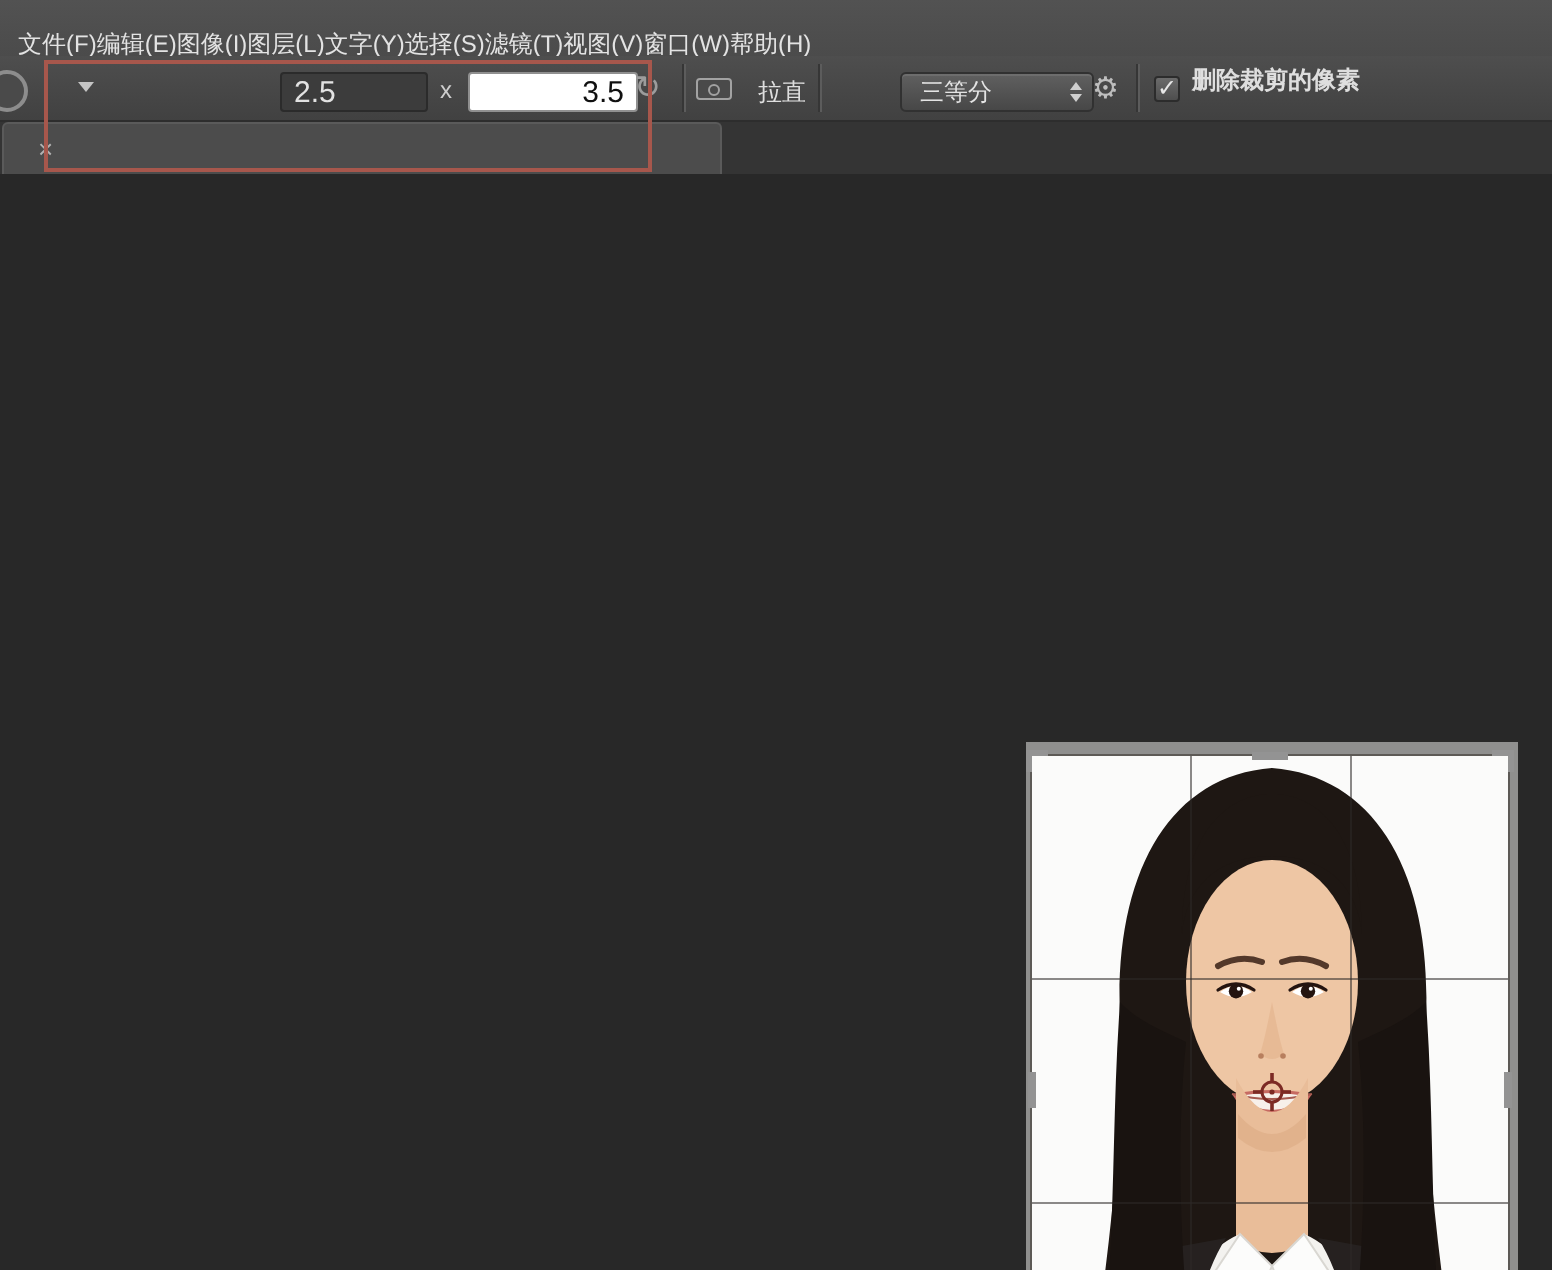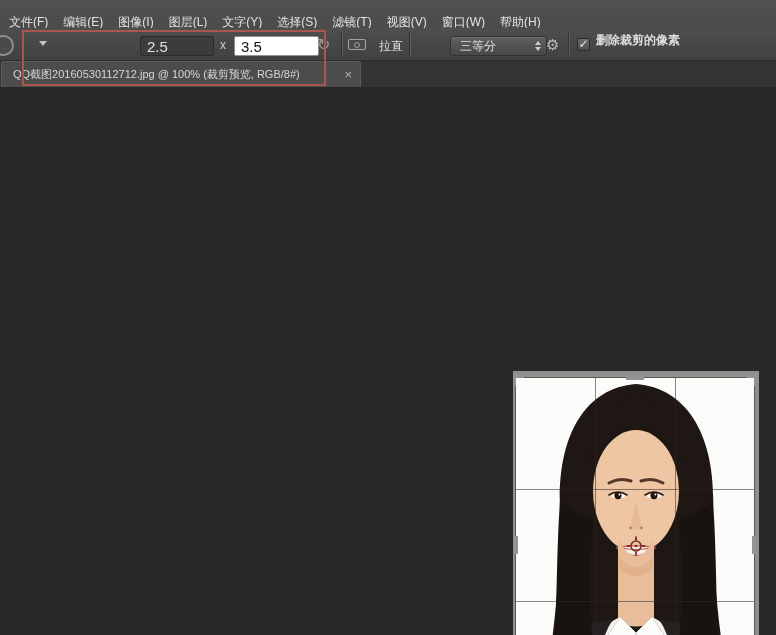--- a/index.html
+++ b/index.html
@@ -2,21 +2,21 @@
 <html><head>
 <meta charset="utf-8">
 <style>
   html,body{margin:0;padding:0;background:#282828;}
   .app{position:relative;width:776px;height:635px;overflow:hidden;
        font-family:"Liberation Sans","DejaVu Sans",sans-serif;background:#282828;}
 
   
   .menubar{position:absolute;left:0;top:0;width:776px;height:45px;
            background:linear-gradient(#525252,#474747);border-bottom:1px solid #303030;
-           display:flex;align-items:center;gap:15px;padding-left:9px;box-sizing:border-box;}
+           display:flex;align-items:center;padding-left:9px;box-sizing:border-box;}
   .menubar span{font-size:12px;color:#e3e3e3;white-space:nowrap;cursor:default;}
 
   
   .optionsbar{position:absolute;left:0;top:28px;width:776px;height:32px;
               background:linear-gradient(#4e4e4e,#414141);border-bottom:1px solid #2d2d2d;}
   .toolpreset{position:absolute;left:-7px;top:7px;width:17px;height:17px;border-radius:50%;
               border:2px solid #8d8d8d;background:#4a4a4a;}
   .ddarrow{position:absolute;width:0;height:0;border-left:4px solid transparent;
            border-right:4px solid transparent;border-top:5px solid #c4c4c4;}
   .sel{position:absolute;height:20px;box-sizing:border-box;border:1px solid #313131;border-radius:3px;
@@ -90,21 +90,21 @@
     <span>帮助(H)</span>
   </div>
 
   <div class="optionsbar">
     <div class="toolpreset"></div>
     <div class="ddarrow" style="left:39px;top:13px;"></div>
 
 
     <input class="fld dark" style="left: 140px; top: 8px; width: 74px;" type="text" value="2.5">
     <span class="obtext" style="left:220px;top:10px;color:#cfcfcf;">x</span>
-    <input class="fld lite" style="left: 234px; top: 8px; width: 85px;" type="text" value="3.5">
+    <input class="fld lite" style="left: 234px; top: 8px; width: 85px; text-align: right;" type="text" value="3.5">
 
     <span class="rotico" style="left:317px;top:9px;">↻</span>
 
     <div class="vdiv" style="left:341px;"></div>
 
     <span class="levelico" style="left:348px;top:11px;">
         <i></i>
       </span>
     <span class="obtext" style="left:379px;top:10px;">拉直</span>
 
@@ -122,21 +122,20 @@
     <span class="gearico" style="left:546px;top:9px;">⚙</span>
 
     <div class="vdiv" style="left:568px;"></div>
 
     <span class="cbx" style="left:577px;top:10px;">✓</span>
     <span class="obtext" style="left:596px;top:4px;font-weight:bold;">删除裁剪的像素</span>
   </div>
 
   <div class="tabbar">
     <div class="tab">
-      <span class="ttl">QQ截图20160530112712.jpg @ 100% (裁剪预览, RGB/8#)</span>
       <span class="cls">×</span>
     </div>
   </div>
 
   <div class="canvas">
 
     <div class="photo">
       <svg width="246" height="344" viewBox="0 0 246 344" xmlns="http://www.w3.org/2000/svg">
         <rect width="246" height="344" fill="#fbfbfa"></rect>
 

